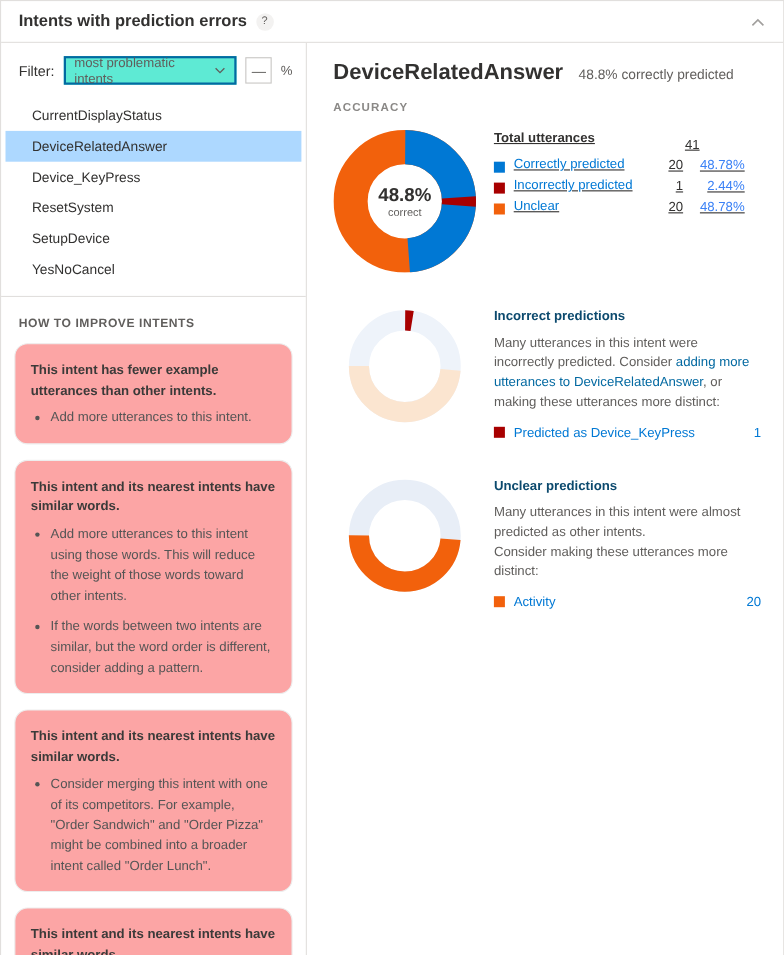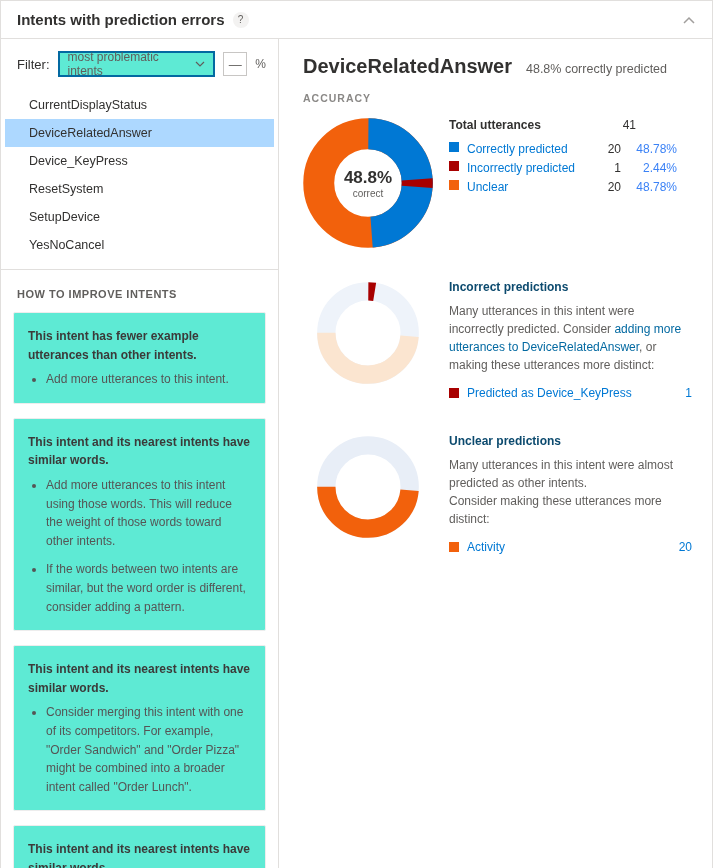--- a/index.html
+++ b/index.html
@@ -52,21 +52,21 @@
     cursor: pointer;
   }
   .intent-item.selected { background: #add8ff; }
   .section-hdr {
     font-size: 11px; letter-spacing: 0.5px; color: #605e5c;
     font-weight: 600; padding: 18px 16px 12px 16px;
     border-top: 1px solid #e1dfdd;
   }
   .tip-card {
     margin: 0 12px 14px 12px; padding: 14px 14px;
-    background: #5eead4; border: 1px solid #ededed; border-radius: 2px;
+    background: #fca5a5; border: 1px solid #ededed; border-radius: 12px;
     font-size: 12px; color: #555; line-height: 1.55;
   }
   .tip-card .lead { font-weight: 600; color: #3b3a39; margin-bottom: 6px; }
   .tip-card ul { padding-left: 18px; }
   .tip-card li { margin-bottom: 10px; }
   .tip-card li:last-child { margin-bottom: 0; }
 
   .right { flex: 1; padding: 16px 20px 20px 24px; }
   .intent-title-row { display: flex; align-items: baseline; gap: 14px; }
   .intent-title { font-size: 20px; font-weight: 600; }
@@ -81,21 +81,21 @@
   .donut { position: relative; }
   .donut-center {
     position: absolute; inset: 0; display: flex; flex-direction: column;
     align-items: center; justify-content: center;
   }
   .donut-center .big { font-size: 17px; font-weight: 600; }
   .donut-center .small { font-size: 10px; color: #605e5c; }
 
   .legend { flex: 1; font-size: 12px; }
   .leg-title { font-weight: 600; color: #323130; margin-bottom: 6px; }
-  .leg-row { display: flex; align-items: flex-start; margin-bottom: 4px; }
+  .leg-row { display: flex; align-items: flex-end; margin-bottom: 4px; text-decoration: underline; }
   .sw { width: 10px; height: 10px; margin-right: 8px; flex-shrink:0; }
   .sw.blue { background: #0078d4; }
   .sw.red { background: #a80000; }
   .sw.orange { background: #f2610c; }
   .leg-name { color: #0078d4; cursor: pointer; width: 120px; line-height:1.25; }
   .leg-val { width: 34px; text-align: right; color: #323130; }
   .leg-pct { width: 56px; text-align: right; color: #3b82f6; }
 
   .sub-section { margin-top: 30px; display: flex; gap: 16px; align-items: flex-start; }
   .detail { flex: 1; font-size: 12px; color: #605e5c; line-height: 1.5; }

